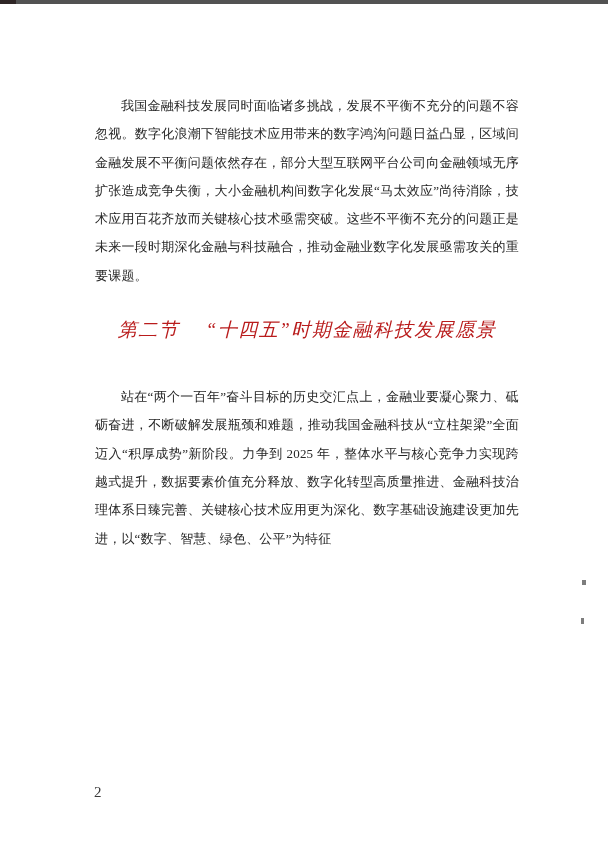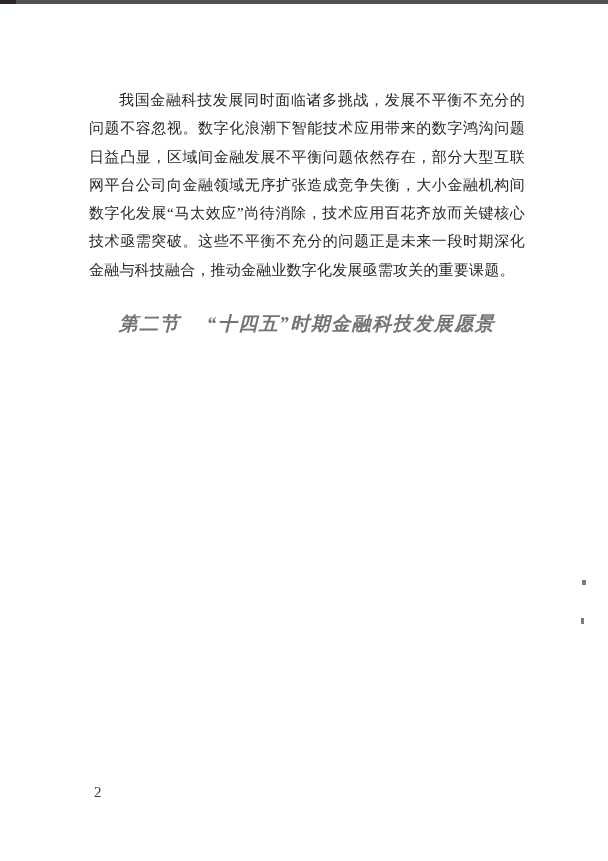--- a/index.html
+++ b/index.html
@@ -31,37 +31,37 @@
     height: 4px;
   }
   .content {
     position: absolute;
     left: 85px;
     top: 82px;
     width: 444px;
     color: #262626;
   }
   .para {
-    margin: 4px;
-    font-size: 15px;
+    margin: 10px;
+    font-size: 13px;
     line-height: 28.3px;
     text-align: justify;
     text-justify: inter-ideograph;
     text-indent: 2em;
     letter-spacing: 0.2px;
     word-break: break-all;
   }
   .heading {
     margin: 27px 0 40px 0;
     font-size: 19px;
-    font-weight: bold;
+    font-weight: normal;
     font-style: italic;
     text-align: center;
     letter-spacing: 1.5px;
-    color: #737373;
+    color: #b91c1c;
     white-space: nowrap;
   }
   .heading .section-label {
     margin-right: 1.4em;
   }
   .page-number {
     position: absolute;
     left: 94px;
     top: 784px;
     font-size: 15px;
@@ -84,20 +84,21 @@
   </div>
 
   <div class="content">
     <p class="para">我国金融科技发展同时面临诸多挑战，发展不平衡不充分的问题不容忽视。数字化浪潮下智能技术应用带来的数字鸿沟问题日益凸显，区域间金融发展不平衡问题依然存在，部分大型互联网平台公司向金融领域无序扩张造成竞争失衡，大小金融机构间数字化发展“马太效应”尚待消除，技术应用百花齐放而关键核心技术亟需突破。这些不平衡不充分的问题正是未来一段时期深化金融与科技融合，推动金融业数字化发展亟需攻关的重要课题。</p>
 
     <h2 class="heading">
       <span class="section-label">第二节</span><span>“十四五”时期金融科技发展愿景</span>
     </h2>
 
 
+    <p class="para">站在“两个一百年”奋斗目标的历史交汇点上，金融业要凝心聚力、砥砺奋进，不断破解发展瓶颈和难题，推动我国金融科技从“立柱架梁”全面迈入“积厚成势”新阶段。力争到 2025 年，整体水平与核心竞争力实现跨越式提升，数据要素价值充分释放、数字化转型高质量推进、金融科技治理体系日臻完善、关键核心技术应用更为深化、数字基础设施建设更加先进，以“数字、智慧、绿色、公平”为特征</p>
   </div>
 
   <div class="page-number">2</div>
 
   <div class="speck speck-1" style="background: rgb(125, 125, 125);"></div>
   <div class="speck speck-2" style="background: rgb(125, 125, 125);"></div>
 
 </div>
 
 </body></html>

